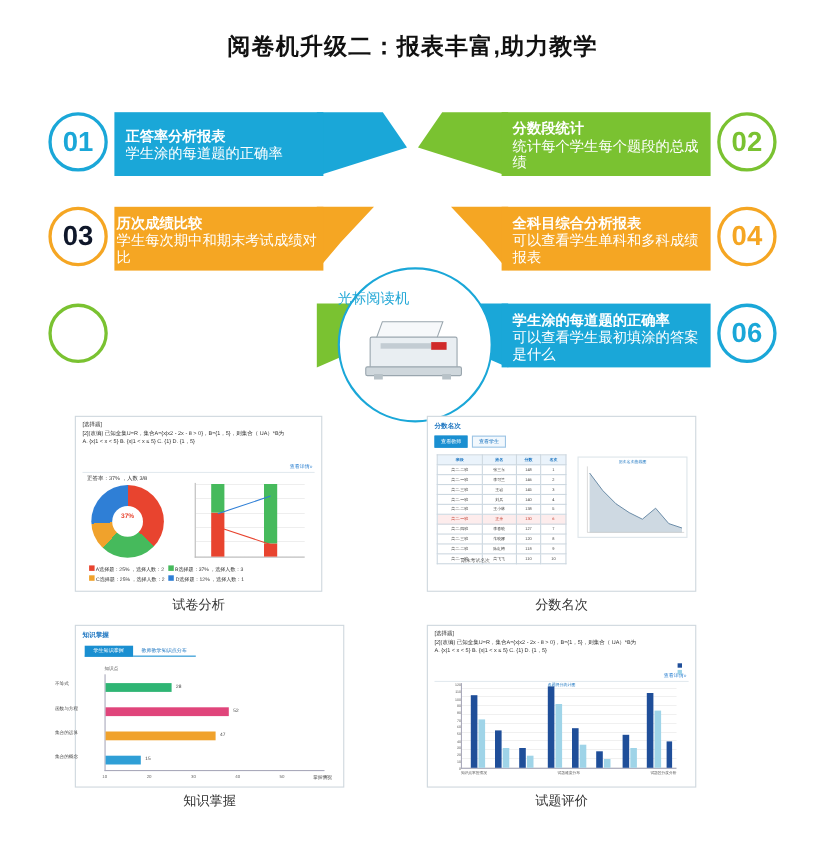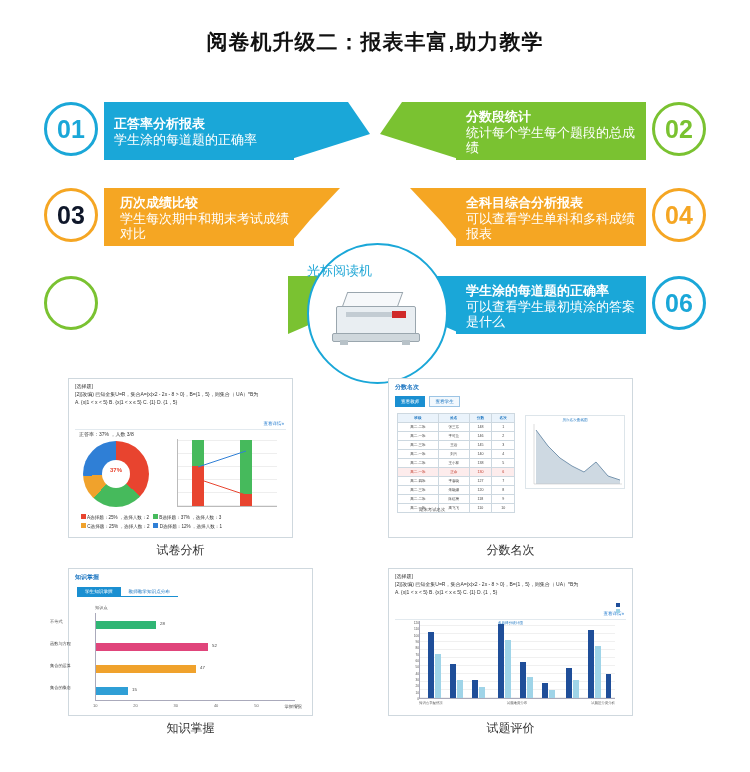--- a/index.html
+++ b/index.html
@@ -112,21 +112,21 @@
 
   <div class="ring" style="left:652px;top:22px;border-color:#7ac231;"></div>
   <div class="numtxt" style="left:652px;top:22px;color:#7ac231;text-align:center;">02</div>
   <div class="band" style="left:456px;top:22px;width:190px;background:#7ac231;padding-left:10px;">
     <div class="h">分数段统计</div>
     <div class="s">统计每个学生每个题段的总成绩</div>
   </div>
 
   <div class="ring" style="left:44px;top:108px;border-color:#f5a623;"></div>
   <div class="numtxt" style="left:44px;top:108px;color:#0f172a;">03</div>
-  <div class="band" style="left:104px;top:108px;width:190px;background:#f5a623;padding-left:16px;">
+  <div class="band" style="left:104px;top:108px;width:190px;background:#f5a623;padding-left:2px;">
     <div class="h">历次成绩比较</div>
     <div class="s">学生每次期中和期末考试成绩对比</div>
   </div>
 
   <div class="ring" style="left:652px;top:108px;border-color:#f5a623;"></div>
   <div class="numtxt" style="left:652px;top:108px;color:#f5a623;">04</div>
   <div class="band" style="left:456px;top:108px;width:190px;background:#f5a623;padding-left:10px;">
     <div class="h">全科目综合分析报表</div>
     <div class="s">可以查看学生单科和多科成绩报表</div>
   </div>

